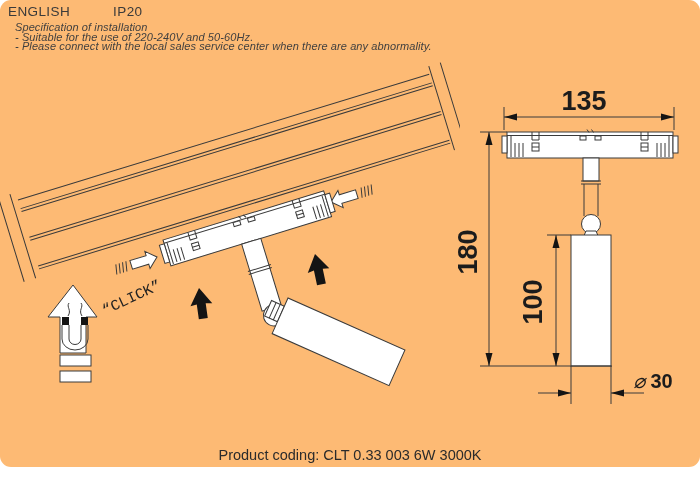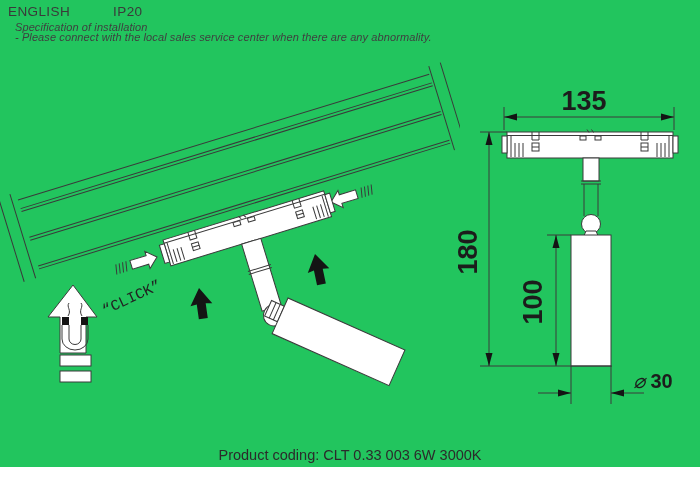--- a/index.html
+++ b/index.html
@@ -1,17 +1,17 @@
 <!DOCTYPE html>
 <html><head>
 <meta charset="utf-8">
 <style>
   html,body{margin:0;padding:0;background:#fff;}
-  #page{position:relative;width:700px;height:467px;background:#22c55e;overflow:hidden;
-        font-family:"Liberation Sans",sans-serif;color:#2b2b2b;}
+  #page{position:relative;width:700px;height:467px;background:#fdba74;overflow:hidden;
+        font-family:"Liberation Sans",sans-serif;color:#2b2b2b;border-radius:11px;}
   
   #hdr{position:absolute;left:8px;top:4px;width:400px;display:flex;gap:43px;
        font-size:13.5px;letter-spacing:.4px;color:#3a3a3a;}
   
   #spec{position:absolute;left:15px;top:23px;width:420px;font-size:11px;
         line-height:9.6px;color:#3f3f3f;letter-spacing:.1px;font-style:italic;}
   
   #foot{position:absolute;left:0;top:447px;width:700px;text-align:center;
         font-size:14.5px;color:#2b2b2b;}
   svg{position:absolute;}
@@ -29,20 +29,21 @@
 
 <div id="page">
 
   <div id="hdr">
     <span>ENGLISH</span>
     <span>IP20</span>
   </div>
 
   <div id="spec">
     <div>Specification of installation</div>
+    <div>- Suitable for the use of 220-240V and 50-60Hz.</div>
     <div>- Please connect with the local sales service center when there are any abnormality.</div>
   </div>
 
   <svg id="svg-install" width="460" height="375" viewBox="0 0 460 375">
 
     <g transform="translate(18,145) rotate(-17)">
       <path class="ln" d="M0,0 H430 M0,9 H430 M0,12 H430 M0,39 H430 M0,42 H430 M0,69 H430 M0,72 H430"></path>
       <path class="ln" d="M-6,-8 L-6,80 M-18,-8 L-18,80"></path>
       <path class="ln" d="M432,-8 L432,80 M444,-8 L444,80"></path>
     </g>

